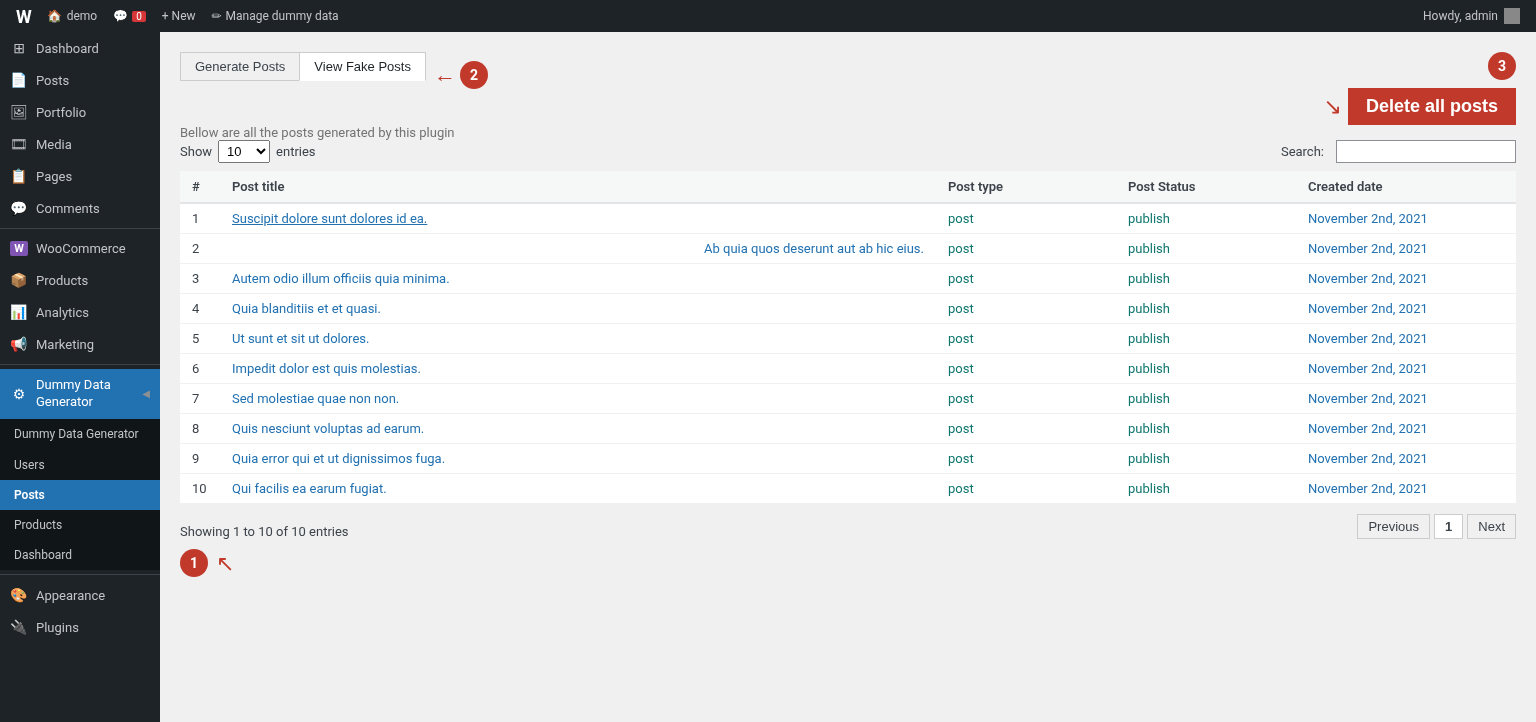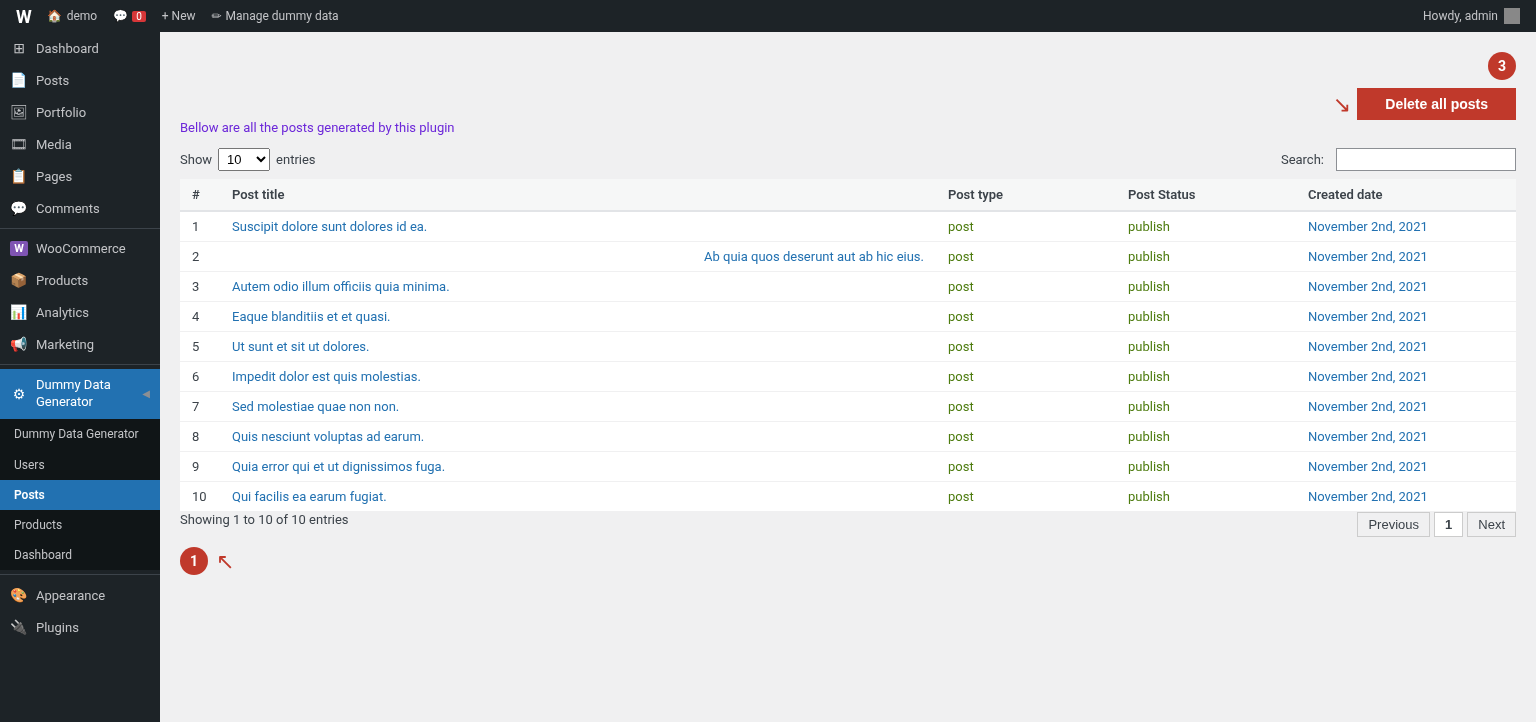--- a/index.html
+++ b/index.html
@@ -62,55 +62,55 @@
     
     .tabs { display: flex; gap: 0; margin-bottom: 16px; align-items: flex-end; }
     .tab-btn {
       padding: 6px 14px; font-size: 13px; cursor: pointer;
       border: 1px solid #ccc; background: #f0f0f1; color: #3c434a;
     }
     .tab-btn:first-child { border-right: none; }
     .tab-btn.active { background: #fff; border-bottom-color: #fff; font-weight: 500; color: #1d2327; }
 
     
-    .table-desc { font-size: 13px; color: #6d28d9; margin-bottom: 13px; }
+    .table-desc { font-size: 13px; color: #737373; margin-bottom: 0; }
 
     
     .table-controls {
       display: flex; justify-content: space-between; align-items: center;
       margin-bottom: 8px;
     }
     .show-entries { display: flex; align-items: center; gap: 6px; font-size: 13px; justify-content: center; }
     .show-entries select { padding: 2px 4px; font-size: 13px; }
     .search-box { display: flex; align-items: center; gap: 12px; font-size: 13px; }
     .search-box input { border: 1px solid #8c8f94; padding: 3px 6px; font-size: 13px; width: 180px; }
 
     
     .delete-all-btn {
       background: #c0392b; color: #fff; border: none;
-      padding: 8px 28px; font-size: 14px; font-weight: 600;
+      padding: 8px 18px; font-size: 18px; font-weight: 600;
       cursor: pointer; white-space: nowrap;
     }
 
     
     .data-table { width: 100%; border-collapse: collapse; background: #fff; font-size: 13px; }
     .data-table th { background: #f6f7f7; border-bottom: 2px solid #e2e4e7; padding: 8px 12px; text-align: left; font-weight: 600; color: #3c434a; }
-    .data-table td { padding: 7px 12px; border-bottom: 1px solid #f0f0f1; color: #4d7c0f; }
+    .data-table td { padding: 7px 12px; border-bottom: 1px solid #f0f0f1; color: #0f766e; }
     .data-table td.post-title-cell { color: #2271b1; }
     .data-table td.num-cell { color: #3c434a; }
     .data-table td.date-cell { color: #2271b1; }
     .data-table th.num-col { width: 40px; }
     .data-table th.type-col { width: 180px; }
     .data-table th.status-col { width: 180px; }
     .data-table th.date-col { width: 220px; }
 
     
     .pagination-row {
-      display: flex; justify-content: space-between; align-items: flex-start;
-      font-size: 13px;
+      display: flex; justify-content: space-between; align-items: flex-end;
+      margin-top: 10px; font-size: 13px;
     }
     .pagination-controls { display: flex; align-items: center; gap: 4px; }
     .page-btn {
       padding: 4px 10px; border: 1px solid #ccc; background: #f0f0f1;
       cursor: pointer; font-size: 13px; color: #3c434a;
     }
     .page-btn.current { background: #fff; font-weight: 600; }
 
     
     .annotation-circle {
@@ -235,20 +235,31 @@
       <span class="sidebar-icon">🔌</span>
       <span>Plugins</span>
     </div>
   </div>
 
   <div class="main-content">
 
     <div style="display:flex; justify-content:space-between; align-items:flex-start;">
       <div>
 
+        <div style="display:flex; align-items:center; gap:8px; margin-bottom:16px;">
+          <div class="tabs">
+            <button class="tab-btn">Generate Posts</button>
+            <button class="tab-btn active">View Fake Posts</button>
+          </div>
+
+          <div style="position:relative; display:flex; align-items:center; gap:4px;">
+            <span style="color:#c0392b; font-size:22px; font-weight:700;">←</span>
+            <span class="annotation-circle">2</span>
+          </div>
+        </div>
       </div>
 
       <div style="display:flex; flex-direction:column; align-items:flex-end; gap:8px;">
         <span class="annotation-circle">3</span>
         <div style="display:flex; align-items:center; gap:6px;">
           <span style="color:#c0392b; font-size:22px;">↘</span>
           <button class="delete-all-btn">Delete all posts</button>
         </div>
       </div>
     </div>
@@ -278,42 +289,42 @@
           <th class="num-col">#</th>
           <th>Post title</th>
           <th class="type-col">Post type</th>
           <th class="status-col">Post Status</th>
           <th class="date-col">Created date</th>
         </tr>
       </thead>
       <tbody id="table-body">
       <tr>
         <td class="num-cell">1</td>
-        <td class="post-title-cell" style="cursor:pointer;">Suscipit dolore sunt dolores id ea.</td>
+        <td class="post-title-cell" style="cursor:pointer;text-decoration:underline;">Suscipit dolore sunt dolores id ea.</td>
         <td>post</td>
         <td>publish</td>
         <td class="date-cell">November 2nd, 2021</td>
       </tr>
           <tr>
         <td class="num-cell">2</td>
         <td class="post-title-cell" style="cursor:pointer;text-align:right;">Ab quia quos deserunt aut ab hic eius.</td>
         <td>post</td>
         <td>publish</td>
         <td class="date-cell">November 2nd, 2021</td>
       </tr>
           <tr>
         <td class="num-cell">3</td>
         <td class="post-title-cell" style="cursor:pointer;">Autem odio illum officiis quia minima.</td>
         <td>post</td>
         <td>publish</td>
         <td class="date-cell">November 2nd, 2021</td>
       </tr>
           <tr>
         <td class="num-cell">4</td>
-        <td class="post-title-cell" style="cursor:pointer;">Eaque blanditiis et et quasi.</td>
+        <td class="post-title-cell" style="cursor:pointer;">Quia blanditiis et et quasi.</td>
         <td>post</td>
         <td>publish</td>
         <td class="date-cell">November 2nd, 2021</td>
       </tr>
           <tr>
         <td class="num-cell">5</td>
         <td class="post-title-cell" style="cursor:pointer;">Ut sunt et sit ut dolores.</td>
         <td>post</td>
         <td>publish</td>
         <td class="date-cell">November 2nd, 2021</td>

